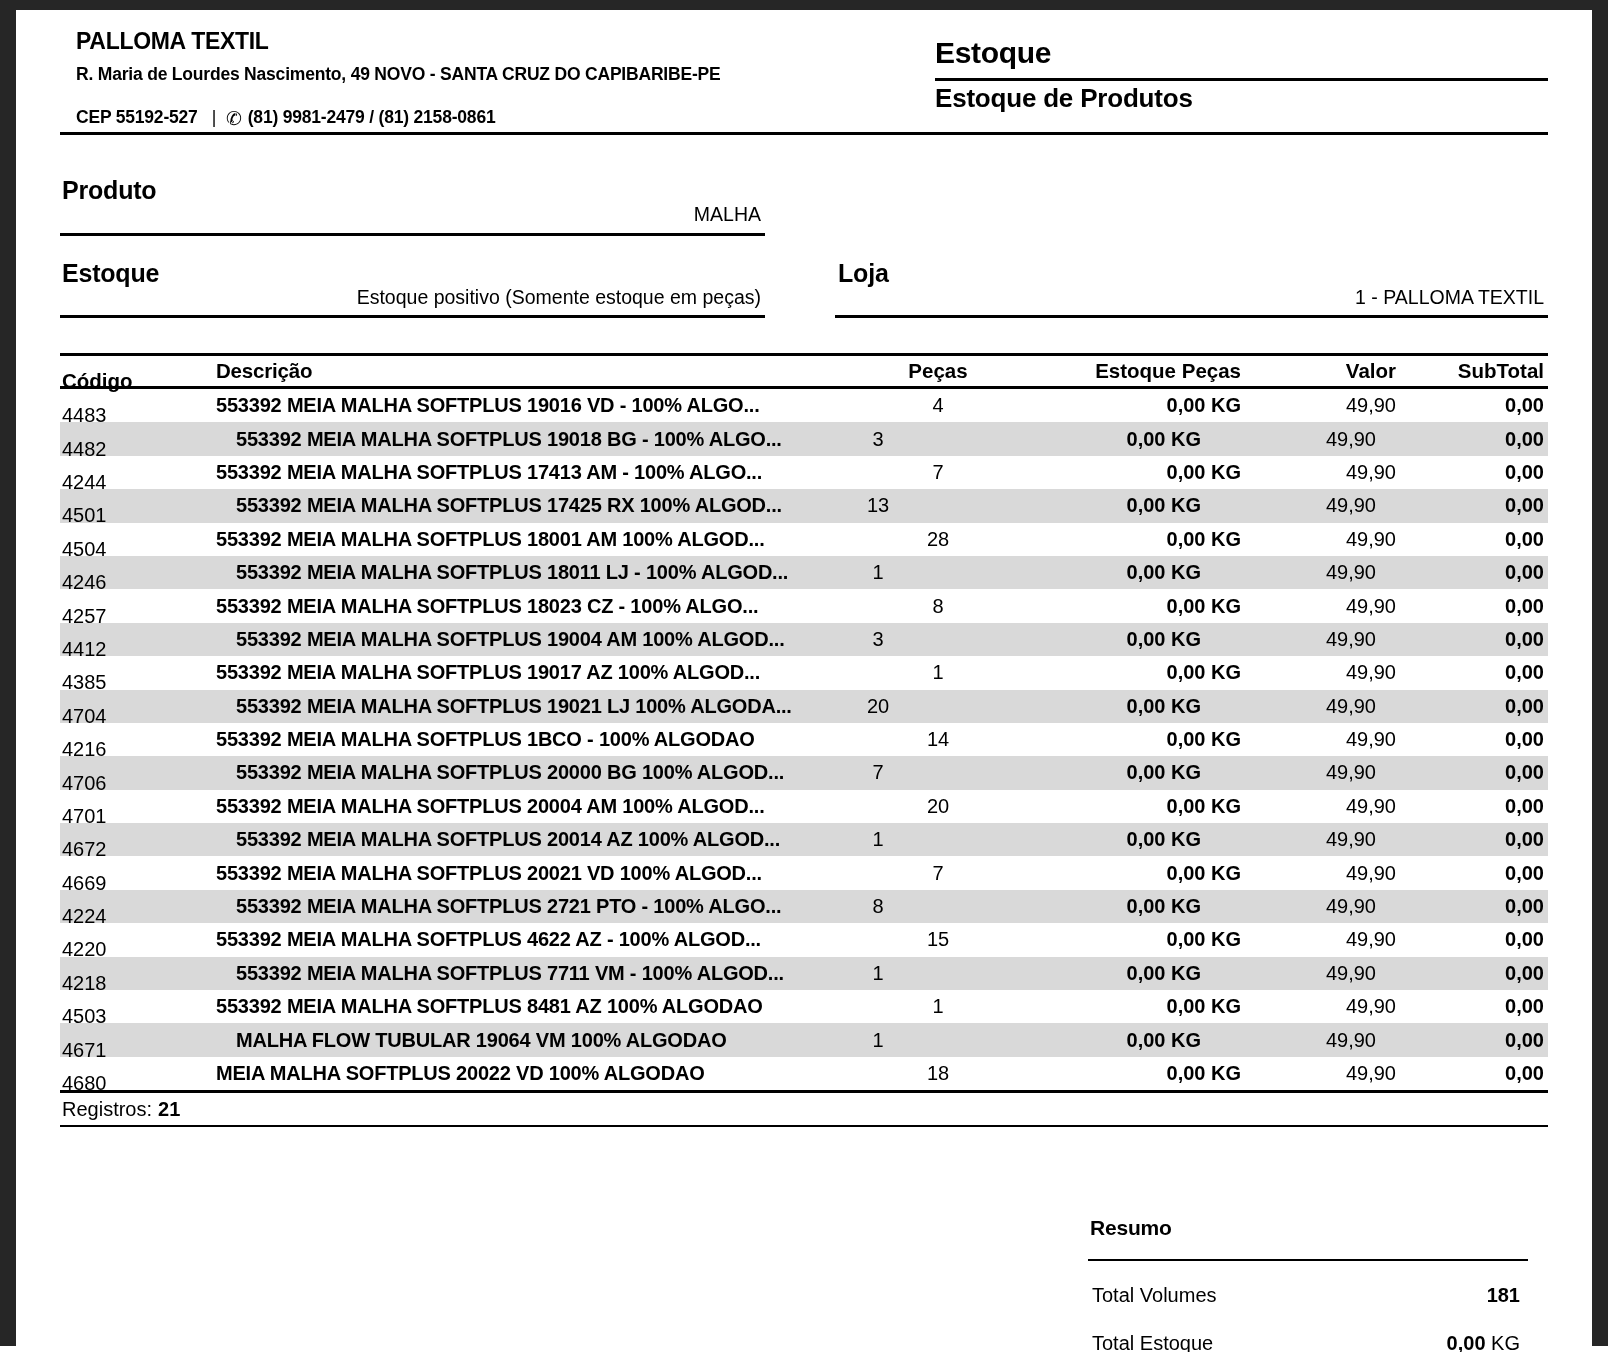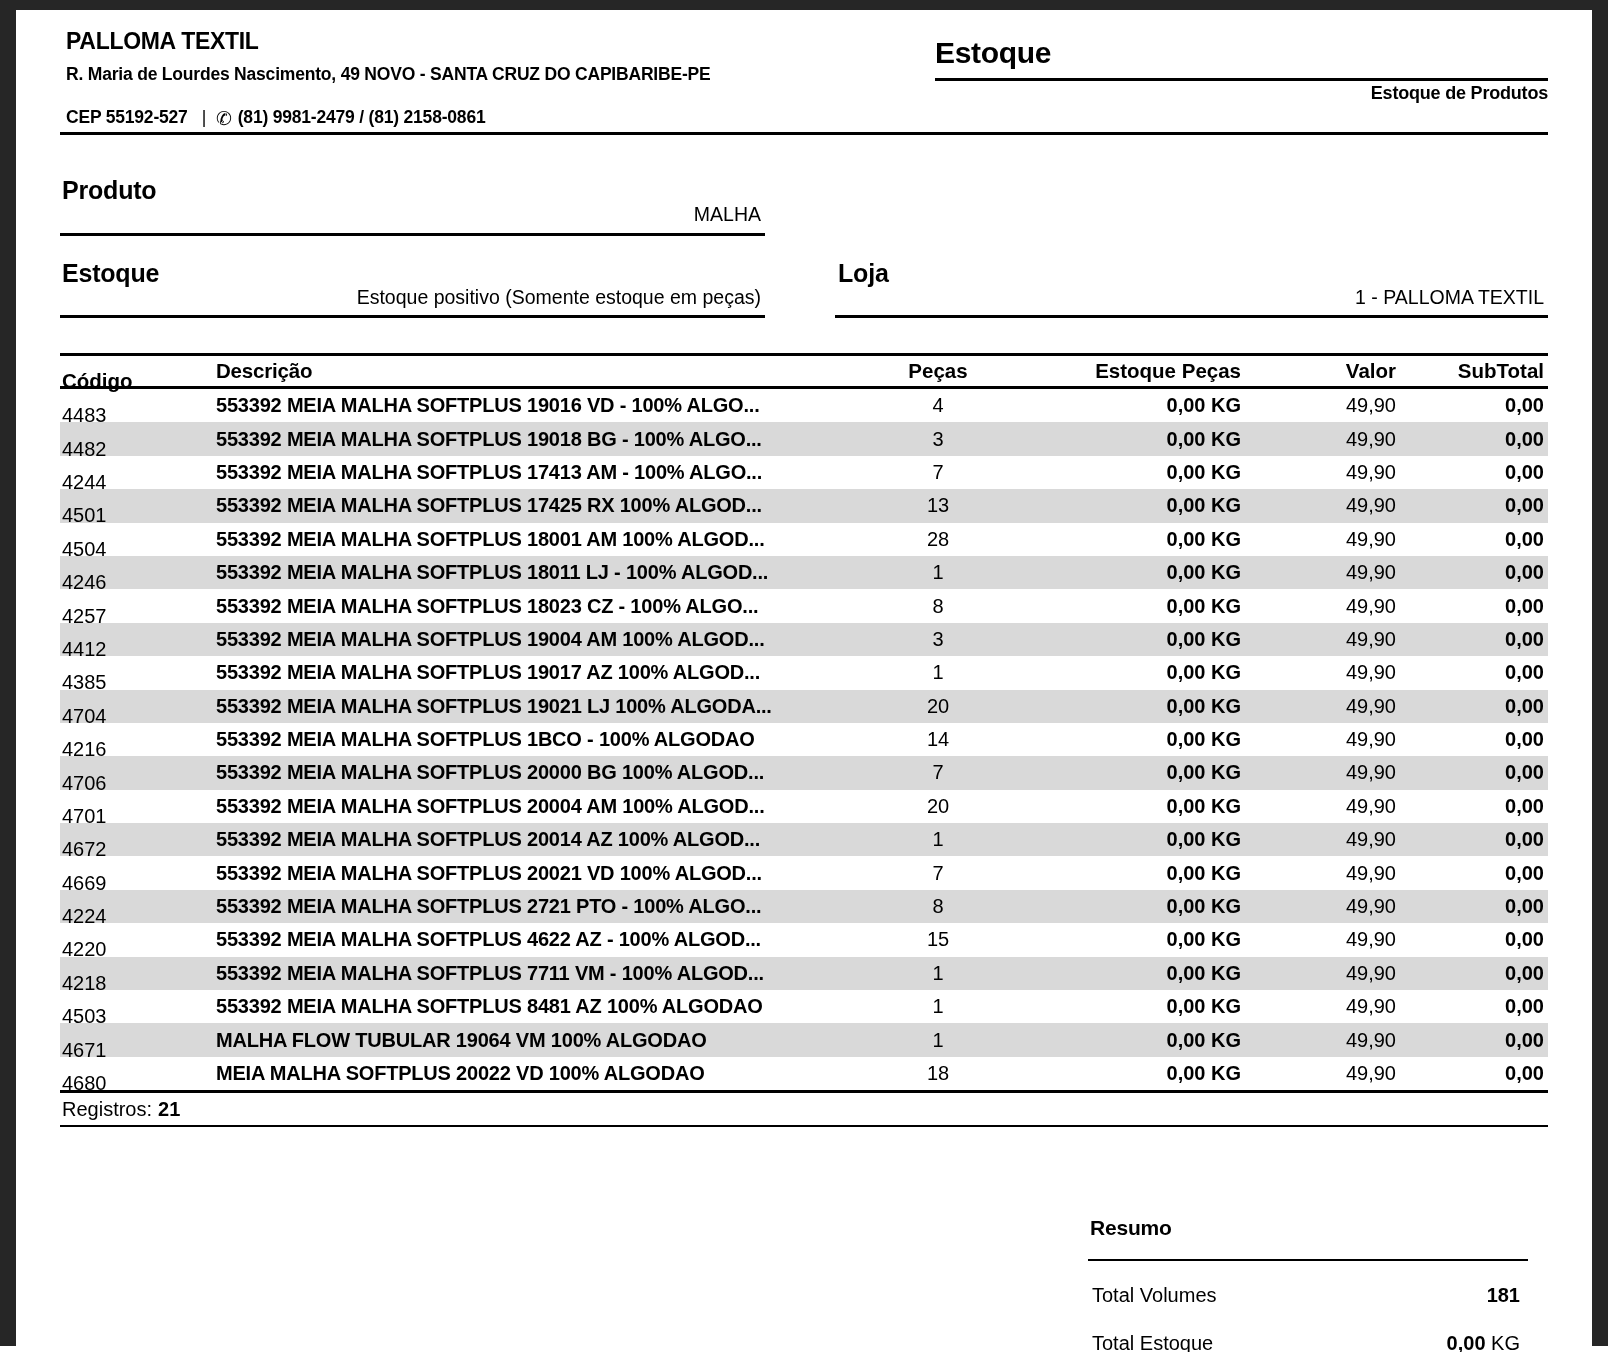--- a/index.html
+++ b/index.html
@@ -6,45 +6,45 @@
   .viewport{
     position:relative;width:1608px;height:1352px;background:#ffffff;overflow:hidden;
     font-family:"Liberation Sans","DejaVu Sans",sans-serif;color:#000;
   }
   
   .frame-top{position:absolute;left:0;top:0;width:1608px;height:10px;background:#262626;}
   .frame-left{position:absolute;left:0;top:0;width:16px;height:1346px;background:#262626;}
   .frame-right{position:absolute;right:0;top:0;width:16px;height:1346px;background:#262626;}
 
   
-  .company{position:absolute;left:66px;top:28px;width:860px;}
+  .company{position:absolute;left:76px;top:28px;width:860px;}
   .company-name{font-size:23px;font-weight:bold;letter-spacing:-0.3px;}
   .company-address{font-size:17.5px;font-weight:bold;margin-top:9px;letter-spacing:-0.2px;}
   .company-contact{font-size:17.5px;font-weight:bold;margin-top:22px;letter-spacing:-0.2px;display:flex;align-items:flex-start;}
   .company-contact .sep{margin:0 10px 0 14px;font-weight:normal;}
   .phone-icon{font-weight:normal;font-size:19px;margin-right:6px;}
 
   
   .title-block{position:absolute;left:935px;top:36px;width:613px;}
   .report-title{font-size:30px;font-weight:bold;letter-spacing:-0.3px;}
   .title-underline{position:absolute;left:0;top:42px;width:613px;height:3px;background:#000;}
-  .report-subtitle{margin-top:13px;font-size:18px;font-weight:bold;text-align:right;letter-spacing:-0.2px;}
+  .report-subtitle{margin-top:13px;font-size:26px;font-weight:bold;text-align:left;letter-spacing:-0.2px;}
 
   .main-rule{position:absolute;left:60px;top:132px;width:1488px;height:3px;background:#000;}
 
   
   .f-label{position:absolute;font-size:25px;font-weight:bold;letter-spacing:-0.2px;}
   .f-value{position:absolute;font-size:19.5px;text-align:right;padding-right:4px;box-sizing:border-box;}
   .f-line{position:absolute;height:2.5px;background:#000;}
 
   
   .table{position:absolute;left:60px;top:353px;width:1488px;}
   .thead{display:flex;align-items:center;height:30px;border-top:3px solid #000;border-bottom:3px solid #000;font-weight:bold;font-size:20.5px;}
   .trow{display:flex;align-items:center;height:33.4px;font-size:20px;white-space:nowrap;}
-  .trow.alt{background:#d9d9d9;}
+  .trow.alt{background:#d9d9d9;gap:20px;}
   .tbody{border-bottom:3px solid #000;}
   .cell{overflow:hidden;box-sizing:border-box;}
   .c-codigo{width:156px;padding-left:2px;margin-top:20px;}
   .c-desc{flex:1;font-weight:bold;letter-spacing:-0.2px;}
   .thead .c-desc{letter-spacing:-0.2px;}
   .c-pecas{width:110px;text-align:center;}
   .c-estpecas{width:250px;text-align:right;padding-right:2px;font-weight:bold;}
   .c-valor{width:155px;text-align:right;padding-right:2px;}
   .c-subtotal{width:150px;text-align:right;padding-right:4px;font-weight:bold;}
   .thead .cell{font-weight:bold;}

